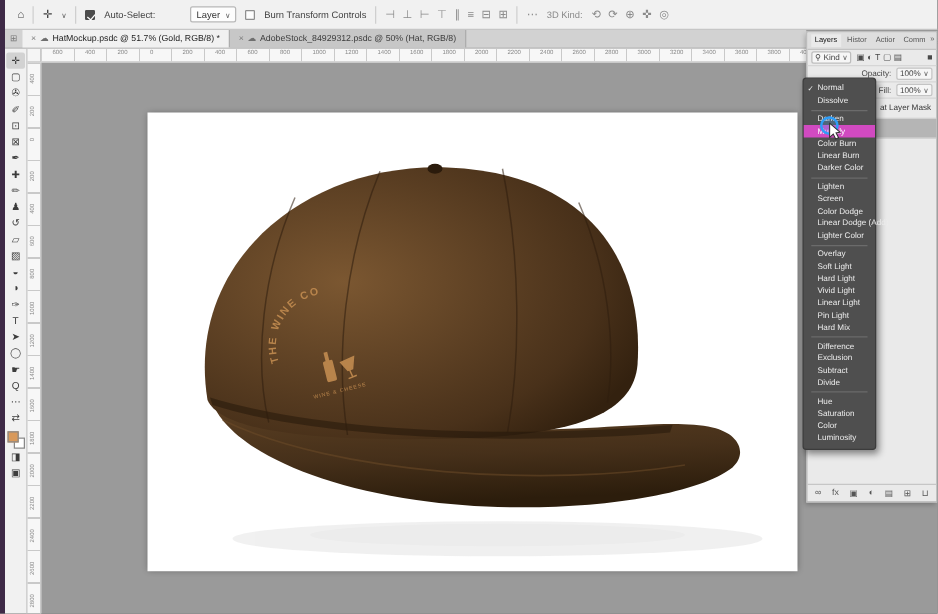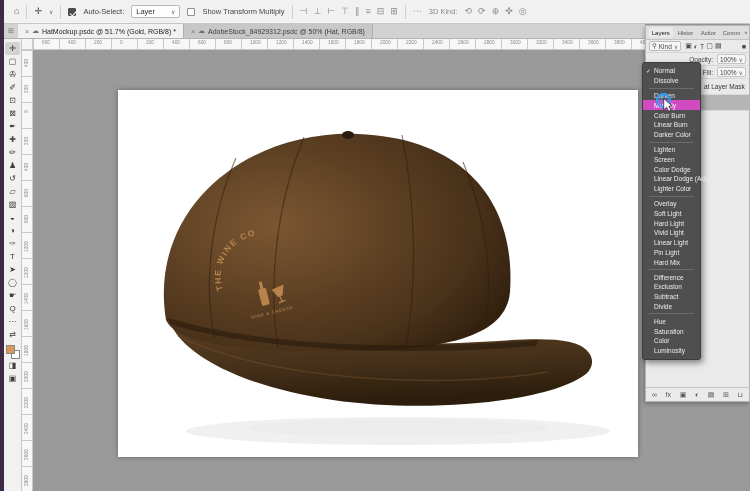--- a/index.html
+++ b/index.html
@@ -7,21 +7,21 @@
   #app{position:relative;width:750px;height:491px;overflow:hidden;background:#9a9a9a;}
   
   #left-edge{position:absolute;left:0;top:0;width:4px;height:491px;background:#3e2a47;}
   
   #options-bar{position:absolute;left:4px;top:0;width:746px;height:24px;background:#f1f1f1;border-bottom:1px solid #c6c6c6;display:flex;align-items:center;gap:7px;padding:0 0 0 10px;font-size:7.5px;color:#444;}
   .obicon{font-size:9px;color:#3f3f3f;line-height:1;}
   .vsep{width:1px;height:14px;background:#cfcfcf;}
   .cb{width:8px;height:8px;border:1px solid #8f8f8f;background:#fdfdfd;border-radius:1px;position:relative;}
   .cb.checked{background:#4c4c4c;border-color:#4c4c4c;}
   .cb.checked::after{content:"";position:absolute;left:2px;top:1px;width:3px;height:5px;border:solid #fff;border-width:0 1px 1px 0;transform:rotate(40deg);}
-  .dropbox{display:flex;align-items:center;gap:16px;background:#fdfdfd;border:1px solid #b8b8b8;border-radius:2px;padding:1px 4px;height:13px;font-size:7.5px;color:#333;}
+  .dropbox{display:flex;align-items:center;gap:4px;background:#fdfdfd;border:1px solid #b8b8b8;border-radius:2px;padding:1px 4px;height:13px;font-size:7.5px;color:#333;margin-left:21px;}
   .caret{font-size:6px;color:#666;}
   #align-icons,#mode-icons{display:flex;gap:6px;align-items:center;}
   .dim{color:#8b8b8b;}
   
   #tab-bar{position:absolute;left:4px;top:24px;width:641px;height:15px;background:#d2d2d2;border-bottom:1px solid #b3b3b3;display:flex;align-items:stretch;}
   #tabbar-grid{font-size:7px;color:#777;padding:3px 4px 0 4px;}
   .tab{display:flex;align-items:center;gap:3px;padding:0 7px;font-size:7px;color:#3c3c3c;background:#c7c7c7;border-right:1px solid #adadad;white-space:nowrap;}
   .tab.active{background:#f1f1f1;color:#222;}
   .tab .close{font-size:7px;color:#777;}
   .tab .cloud{font-size:7px;color:#6f6f6f;}
@@ -85,21 +85,21 @@
     <span class="obicon">✛</span>
     <span class="caret">∨</span>
     <span class="vsep"></span>
     <span class="cb checked"></span>
     <span>Auto-Select:</span>
     <span class="dropbox">
       <span>Layer</span>
       <span class="caret">∨</span>
     </span>
     <span class="cb"></span>
-    <span>Show Transform Multiply</span>
+    <span>Burn Transform Controls</span>
     <span class="vsep"></span>
     <span id="align-icons">
         <span class="obicon dim">⊣</span>
         <span class="obicon dim">⊥</span>
         <span class="obicon dim">⊢</span>
         <span class="obicon dim">⊤</span>
         <span class="obicon dim">∥</span>
         <span class="obicon dim">≡</span>
         <span class="obicon dim">⊟</span>
         <span class="obicon dim">⊞</span>

